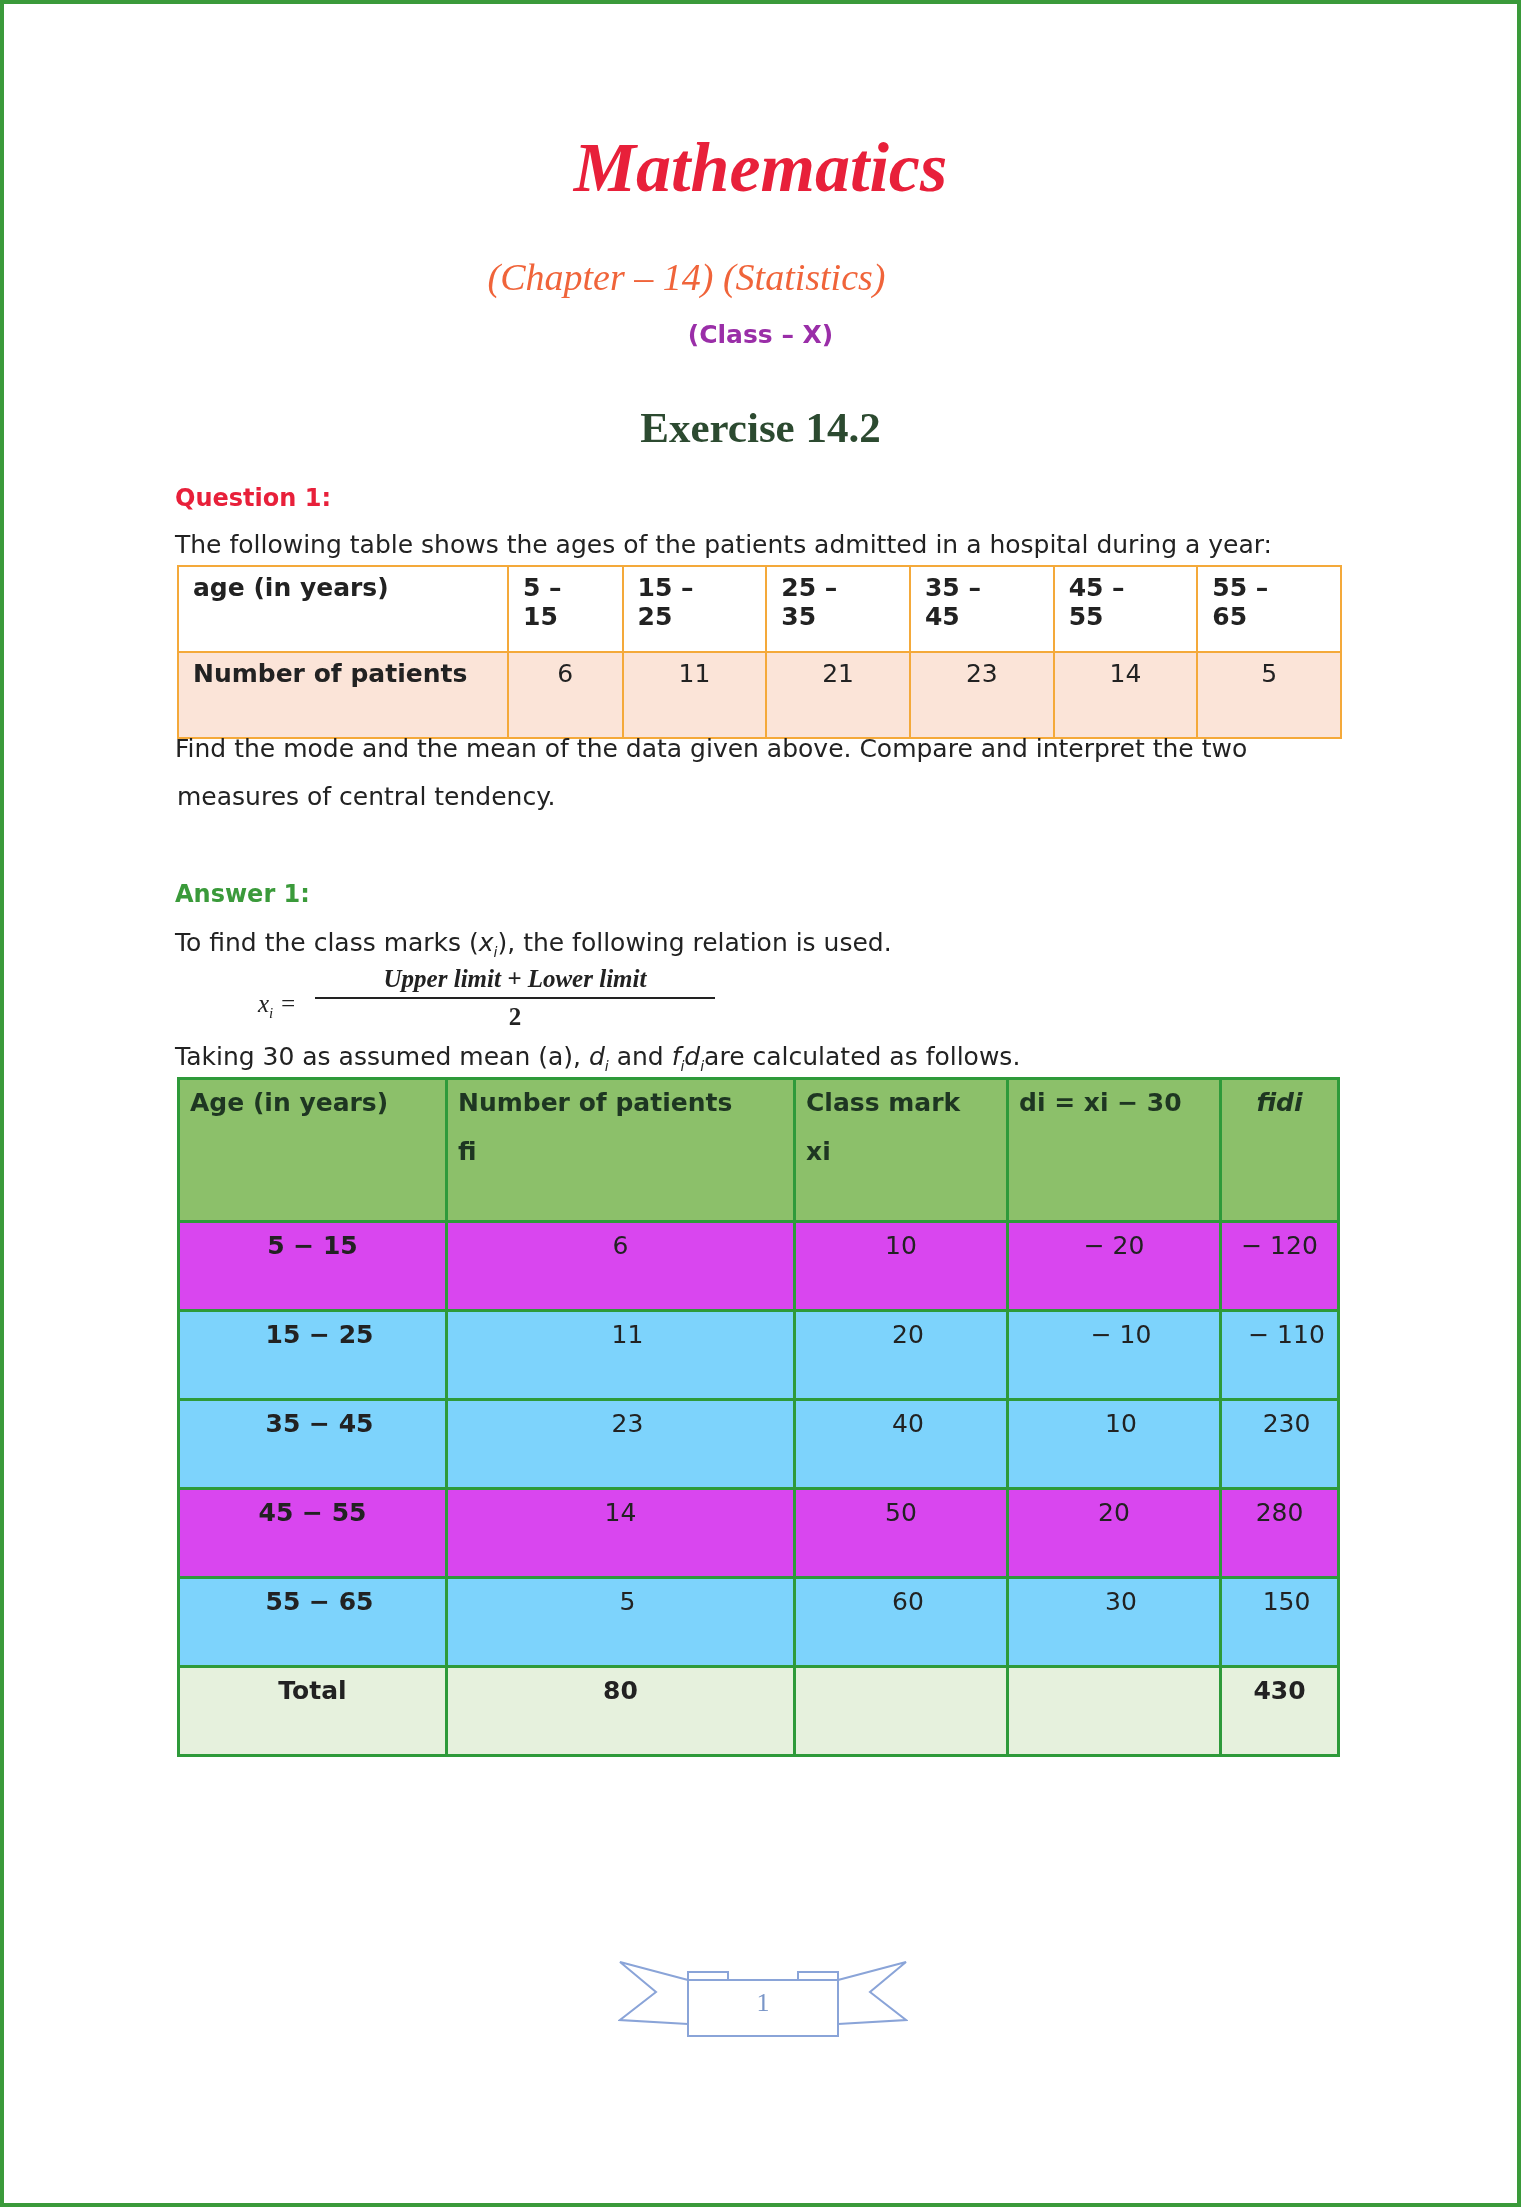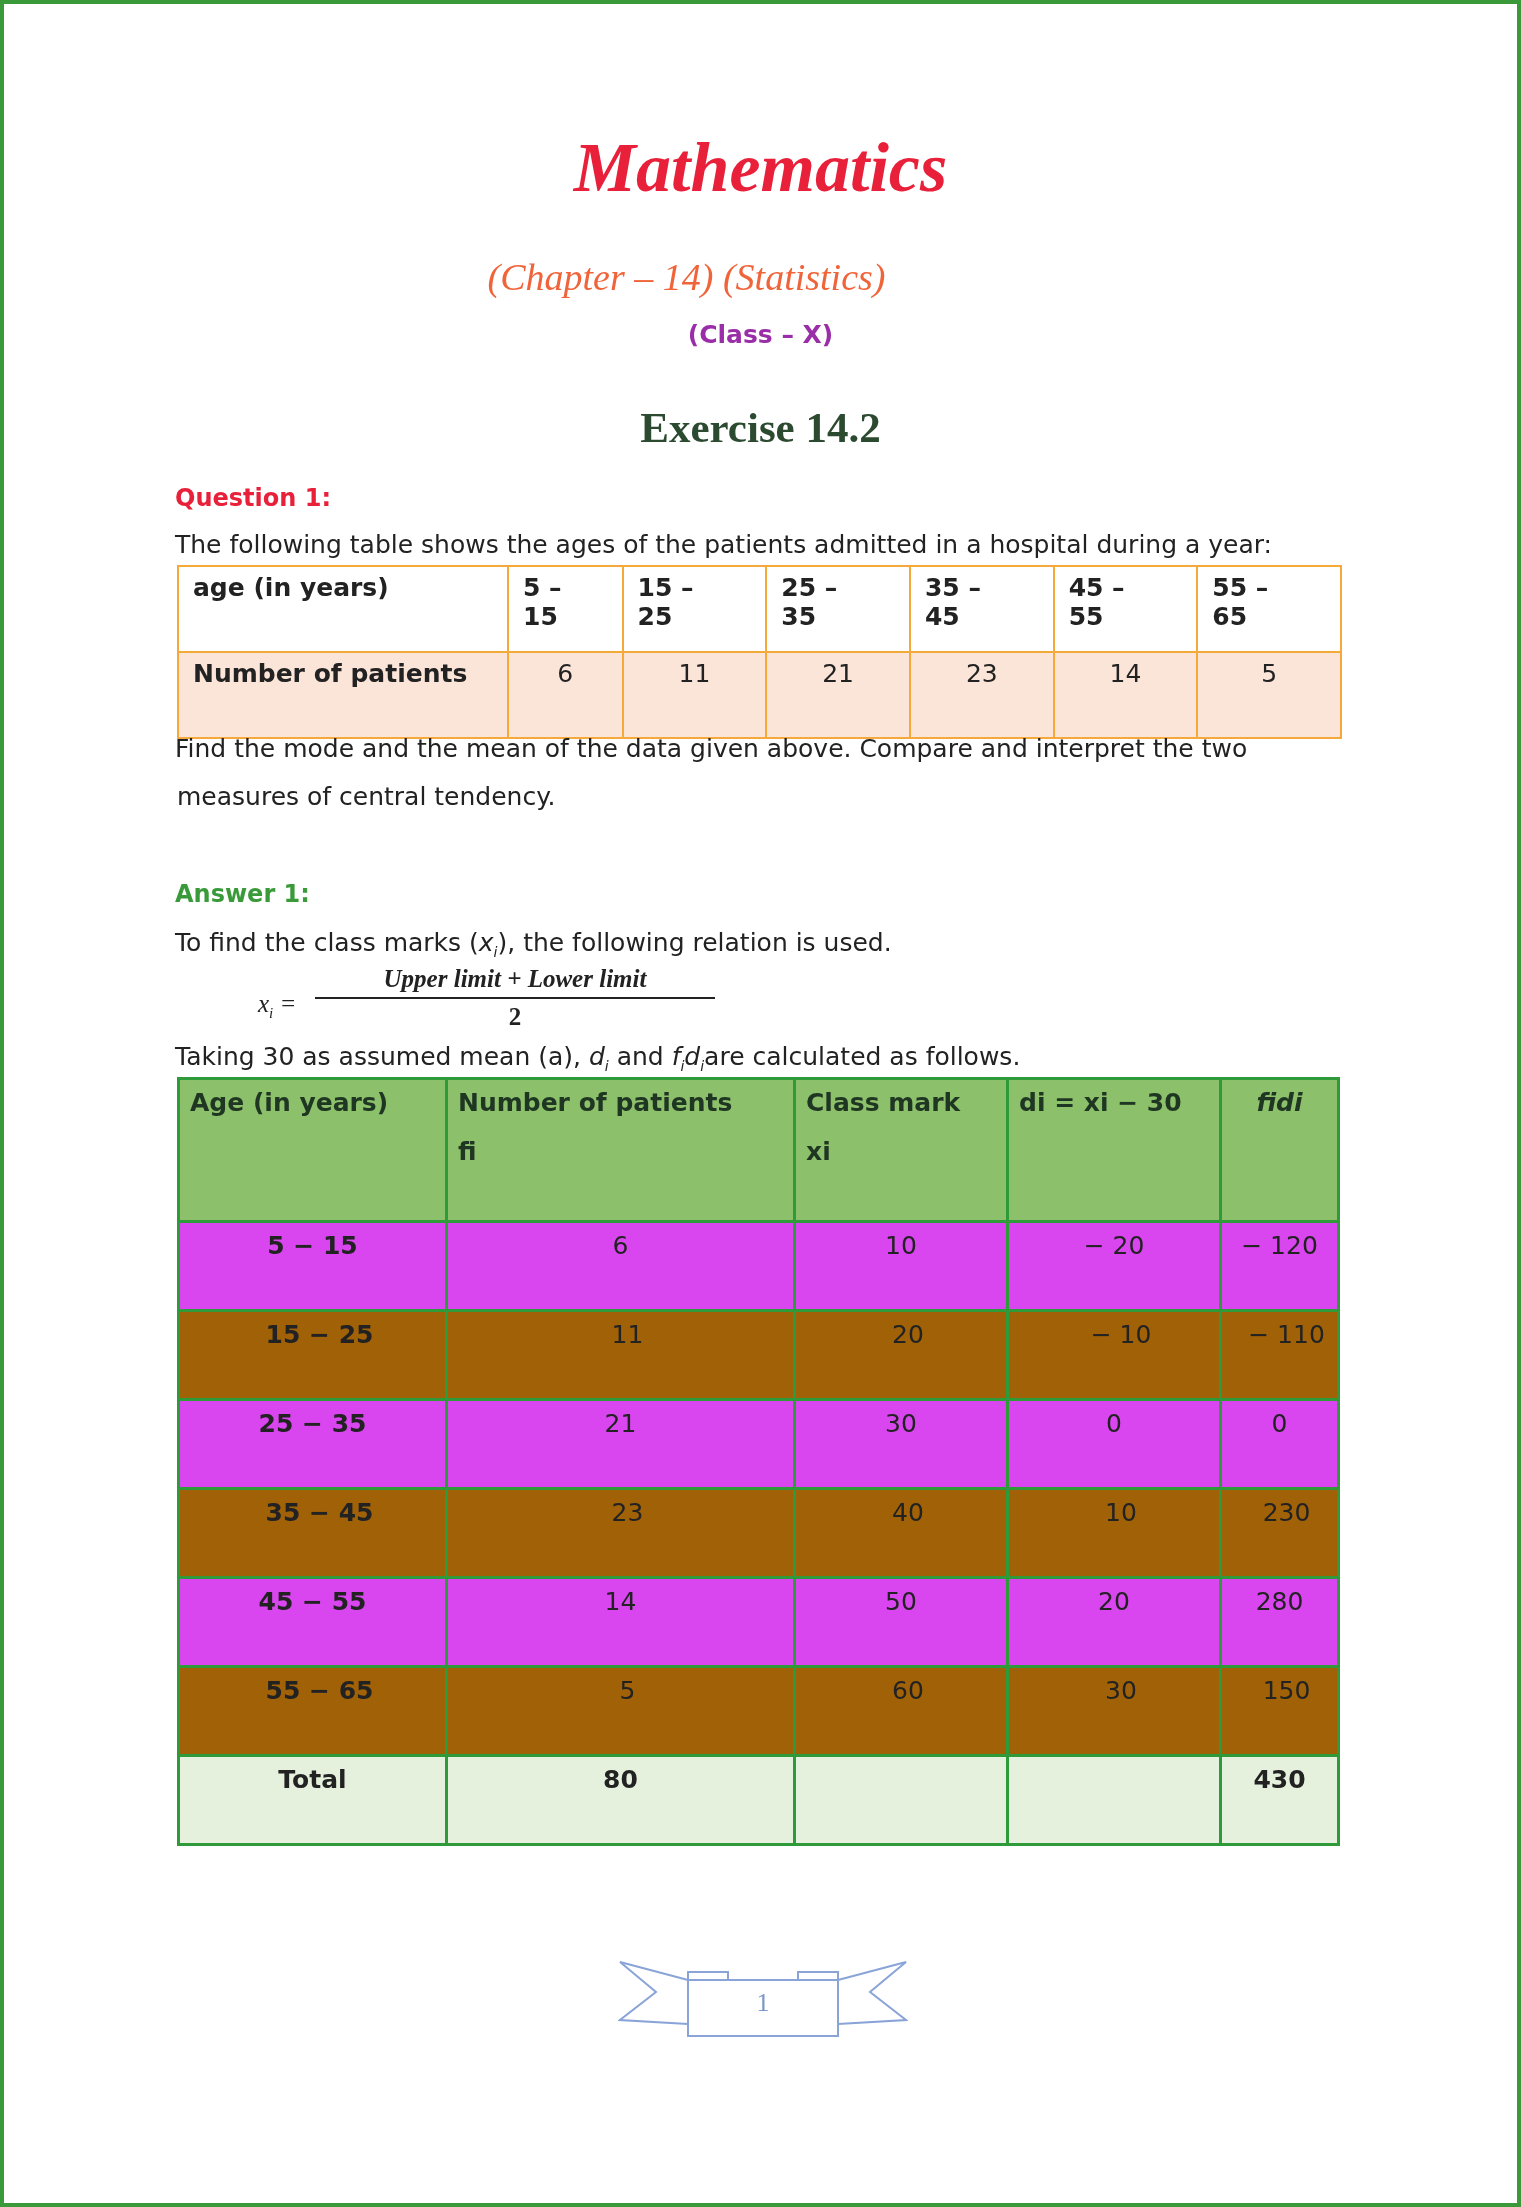--- a/index.html
+++ b/index.html
@@ -59,21 +59,21 @@
     border: 3px solid #2e9a3a; vertical-align: top; padding: 8px 10px;
     font-size: 25px; color: #222; text-align: center;
   }
   .atable tr.head td {
     background: #8cc06a; font-weight: bold; color: #1e3622; height: 124px; text-align: left;
   }
   .atable tr.head td.c { text-align: center; }
   .atable tr.head td .sub { display: block; margin-top: 20px; text-align: left; }
   .atable tr.body td { height: 70px; }
   .atable tr.body.shade td { background: #d946ef; }
-  .atable tr.body.white td { background: #a16207; padding-left: 24px; }
+  .atable tr.body.white td { background: #7dd3fc; padding-left: 24px; }
   .atable td.age { font-weight: bold; }
   .atable tr.total td { font-weight: bold; background: #e6f1dd; height: 70px; }
 
   
   .formula {
     position: absolute; left: 258px; top: 965px; font-size: 25px; color: #222;
   }
   .formula .lhs { position: absolute; left: 0; top: 25px; font-style: italic; white-space: nowrap; }
   .formula .frac { position: absolute; left: 57px; top: 0; width: 400px; text-align: center; }
   .formula .num { font-style: italic; font-weight: bold; white-space: nowrap; padding-bottom: 4px; border-bottom: 2px solid #222; }
@@ -155,27 +155,20 @@
     <td>− 20</td>
     <td>− 120</td>
   </tr>
   <tr class="body white">
     <td class="age">15 − 25</td>
     <td>11</td>
     <td>20</td>
     <td>− 10</td>
     <td>− 110</td>
   </tr>
-  <tr class="body shade">
-    <td class="age">25 − 35</td>
-    <td>21</td>
-    <td>30</td>
-    <td>0</td>
-    <td>0</td>
-  </tr>
   <tr class="body white">
     <td class="age">35 − 45</td>
     <td>23</td>
     <td>40</td>
     <td>10</td>
     <td>230</td>
   </tr>
   <tr class="body shade">
     <td class="age">45 − 55</td>
     <td>14</td>

